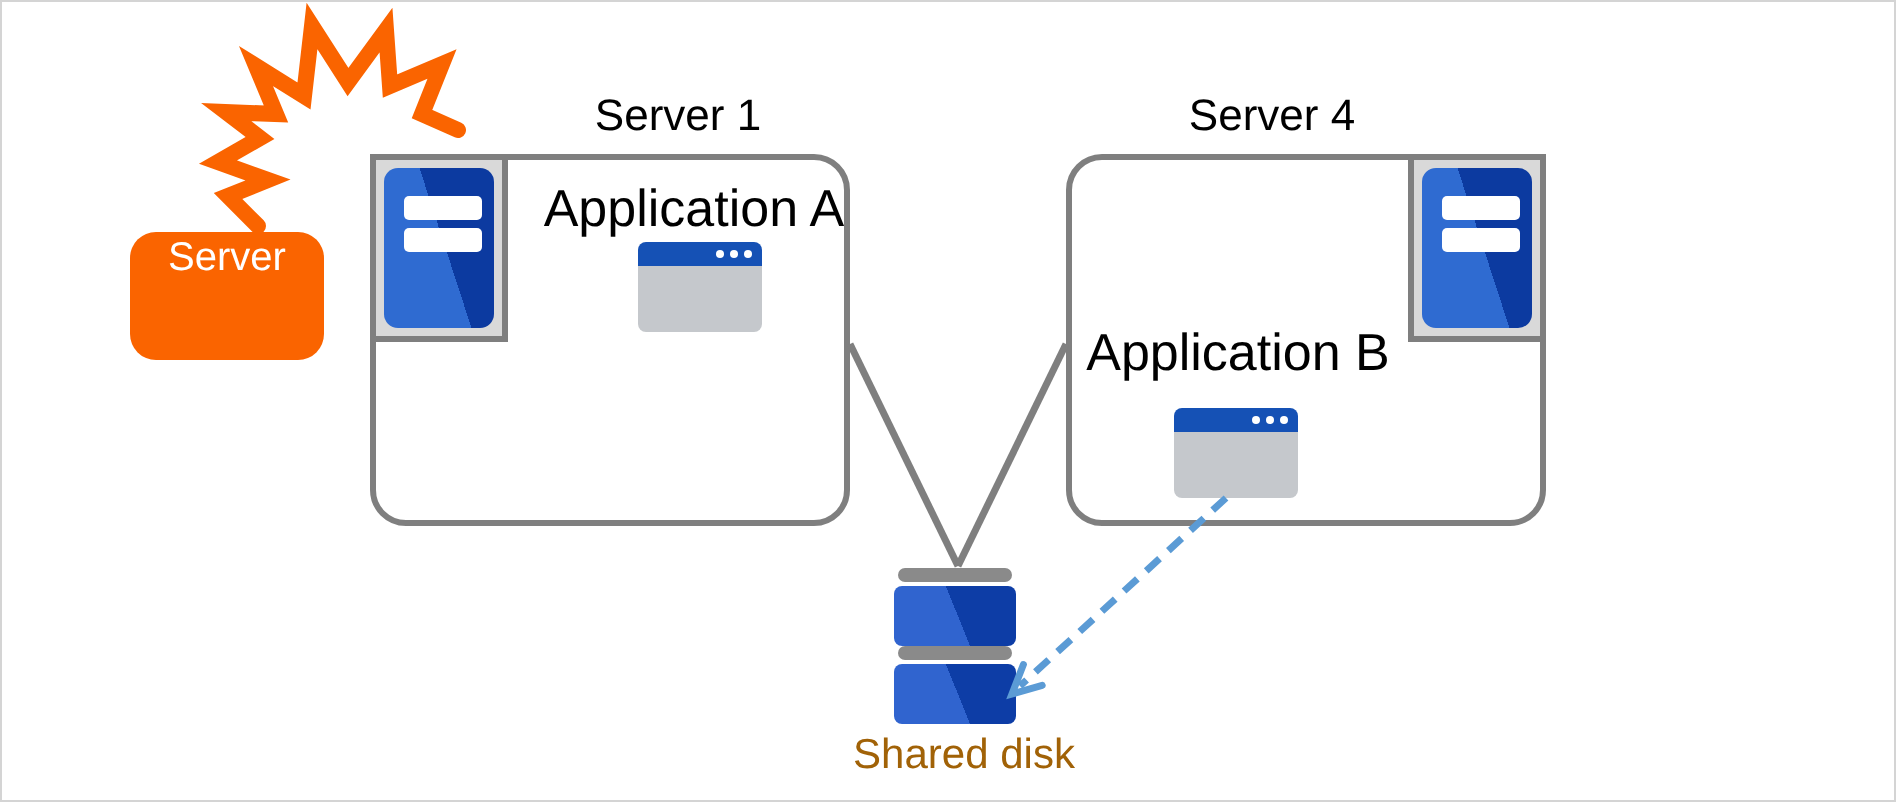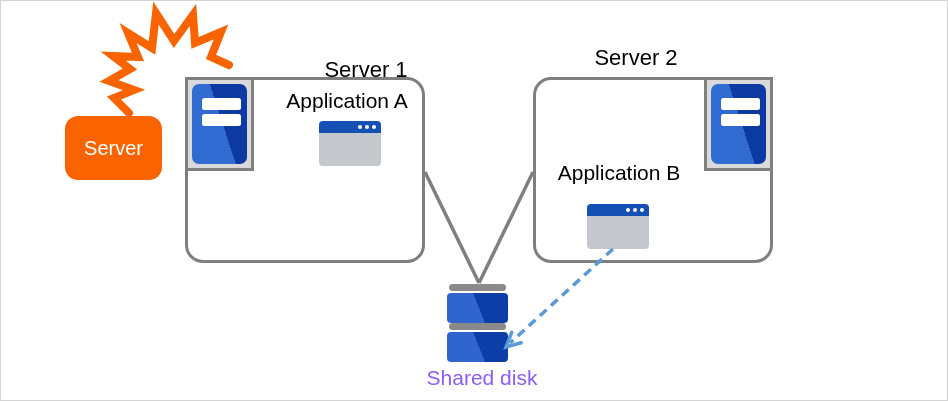--- a/index.html
+++ b/index.html
@@ -12,24 +12,24 @@
   .server-box{
     position:absolute;width:240px;height:186px;box-sizing:border-box;
     border:3px solid #7f7f7f;border-radius:18px;background:#fff;z-index:2;
   }
   .box-s1{left:184px;top:76px;}
   .box-s2{left:532px;top:76px;}
   .title{
     position:absolute;top:44px;width:150px;text-align:center;
     font-size:22px;color:#000;z-index:3;white-space:nowrap;
   }
-  .title-s1{left:290px;margin-top:12px;}
+  .title-s1{left:263px;}
   .title-s2{left:560px;}
   .app-label{
-    position:absolute;width:170px;text-align:center;font-size:21px;color:#000;z-index:3;white-space:nowrap;
+    position:absolute;width:170px;text-align:center;font-size:26px;color:#000;z-index:3;white-space:nowrap;
   }
   .label-a{left:261px;top:88px;}
   .label-b{left:533px;top:160px;}
   .icon-frame{
     position:absolute;width:69px;height:94px;box-sizing:border-box;
     border:3px solid #7f7f7f;background:#d9d9d9;z-index:4;
   }
   .frame-left{left:-3px;top:-3px;}
   .frame-right{right:-3px;top:-3px;}
   .tower{
@@ -61,26 +61,26 @@
   .disk .dbar1{top:0;}
   .disk .dbar2{top:39px;}
   .disk .dblock{
     position:absolute;left:0;width:61px;height:30px;border-radius:4px;
     background:linear-gradient(68deg,#3064cf 52%,#0d3da6 52%);
   }
   .disk .dblock1{top:9px;}
   .disk .dblock2{top:48px;}
   .disk-label{
     position:absolute;left:406px;top:365px;width:150px;text-align:center;
-    font-size:21px;color:#8b5cf6;z-index:3;white-space:nowrap;
+    font-size:21px;color:#a16207;z-index:3;white-space:nowrap;
   }
   .alert-badge{
     position:absolute;left:64px;top:115px;width:97px;height:64px;background:#fa6400;
     border-radius:13px;color:#fff;font-size:20px;line-height:26px;text-align:center;
-    display:flex;flex-direction:column;justify-content:center;z-index:6;
+    display:flex;justify-content:center;z-index:6;
   }
 </style>
 </head>
 <body>
 
 <div class="canvas">
 
   <svg class="overlay" viewBox="0 0 948 401" xmlns="http://www.w3.org/2000/svg">
     <path d="M 128,112 L 113,97 L 133,89 L 108,80 L 129,68 L 112,55 L 137,56 L 127,32 L 151,47 L 155,12 L 173,40 L 192,14 L 194,42 L 220,31 L 210,56 L 228,64" fill="none" stroke="#fa6400" stroke-width="8" stroke-linejoin="miter" stroke-miterlimit="6" stroke-linecap="round"></path>
     <line x1="424" y1="171" x2="478" y2="282" stroke="#7f7f7f" stroke-width="3.5"></line>
@@ -89,21 +89,21 @@
       <line x1="612" y1="248" x2="509" y2="342" stroke="#5b9bd5" stroke-width="3.5" stroke-dasharray="9 6"></line>
       <path d="M 510.7,331.3 L 505,346 L 520.1,341.7" fill="none" stroke="#5b9bd5" stroke-width="3.5" stroke-linecap="round" stroke-linejoin="miter"></path>
     </g>
   </svg>
 
   <div class="alert-badge">
     <span>Server</span>
   </div>
 
   <div class="title title-s1">Server 1</div>
-  <div class="title title-s2">Server 2</div>
+  <div class="title title-s2">Server 4</div>
 
   <div class="server-box box-s1">
     <div class="icon-frame frame-left">
       <div class="tower">
         <div class="bar bar1"></div>
         <div class="bar bar2"></div>
       </div>
     </div>
     <div class="app-icon icon-a">
       <div class="app-titlebar">

